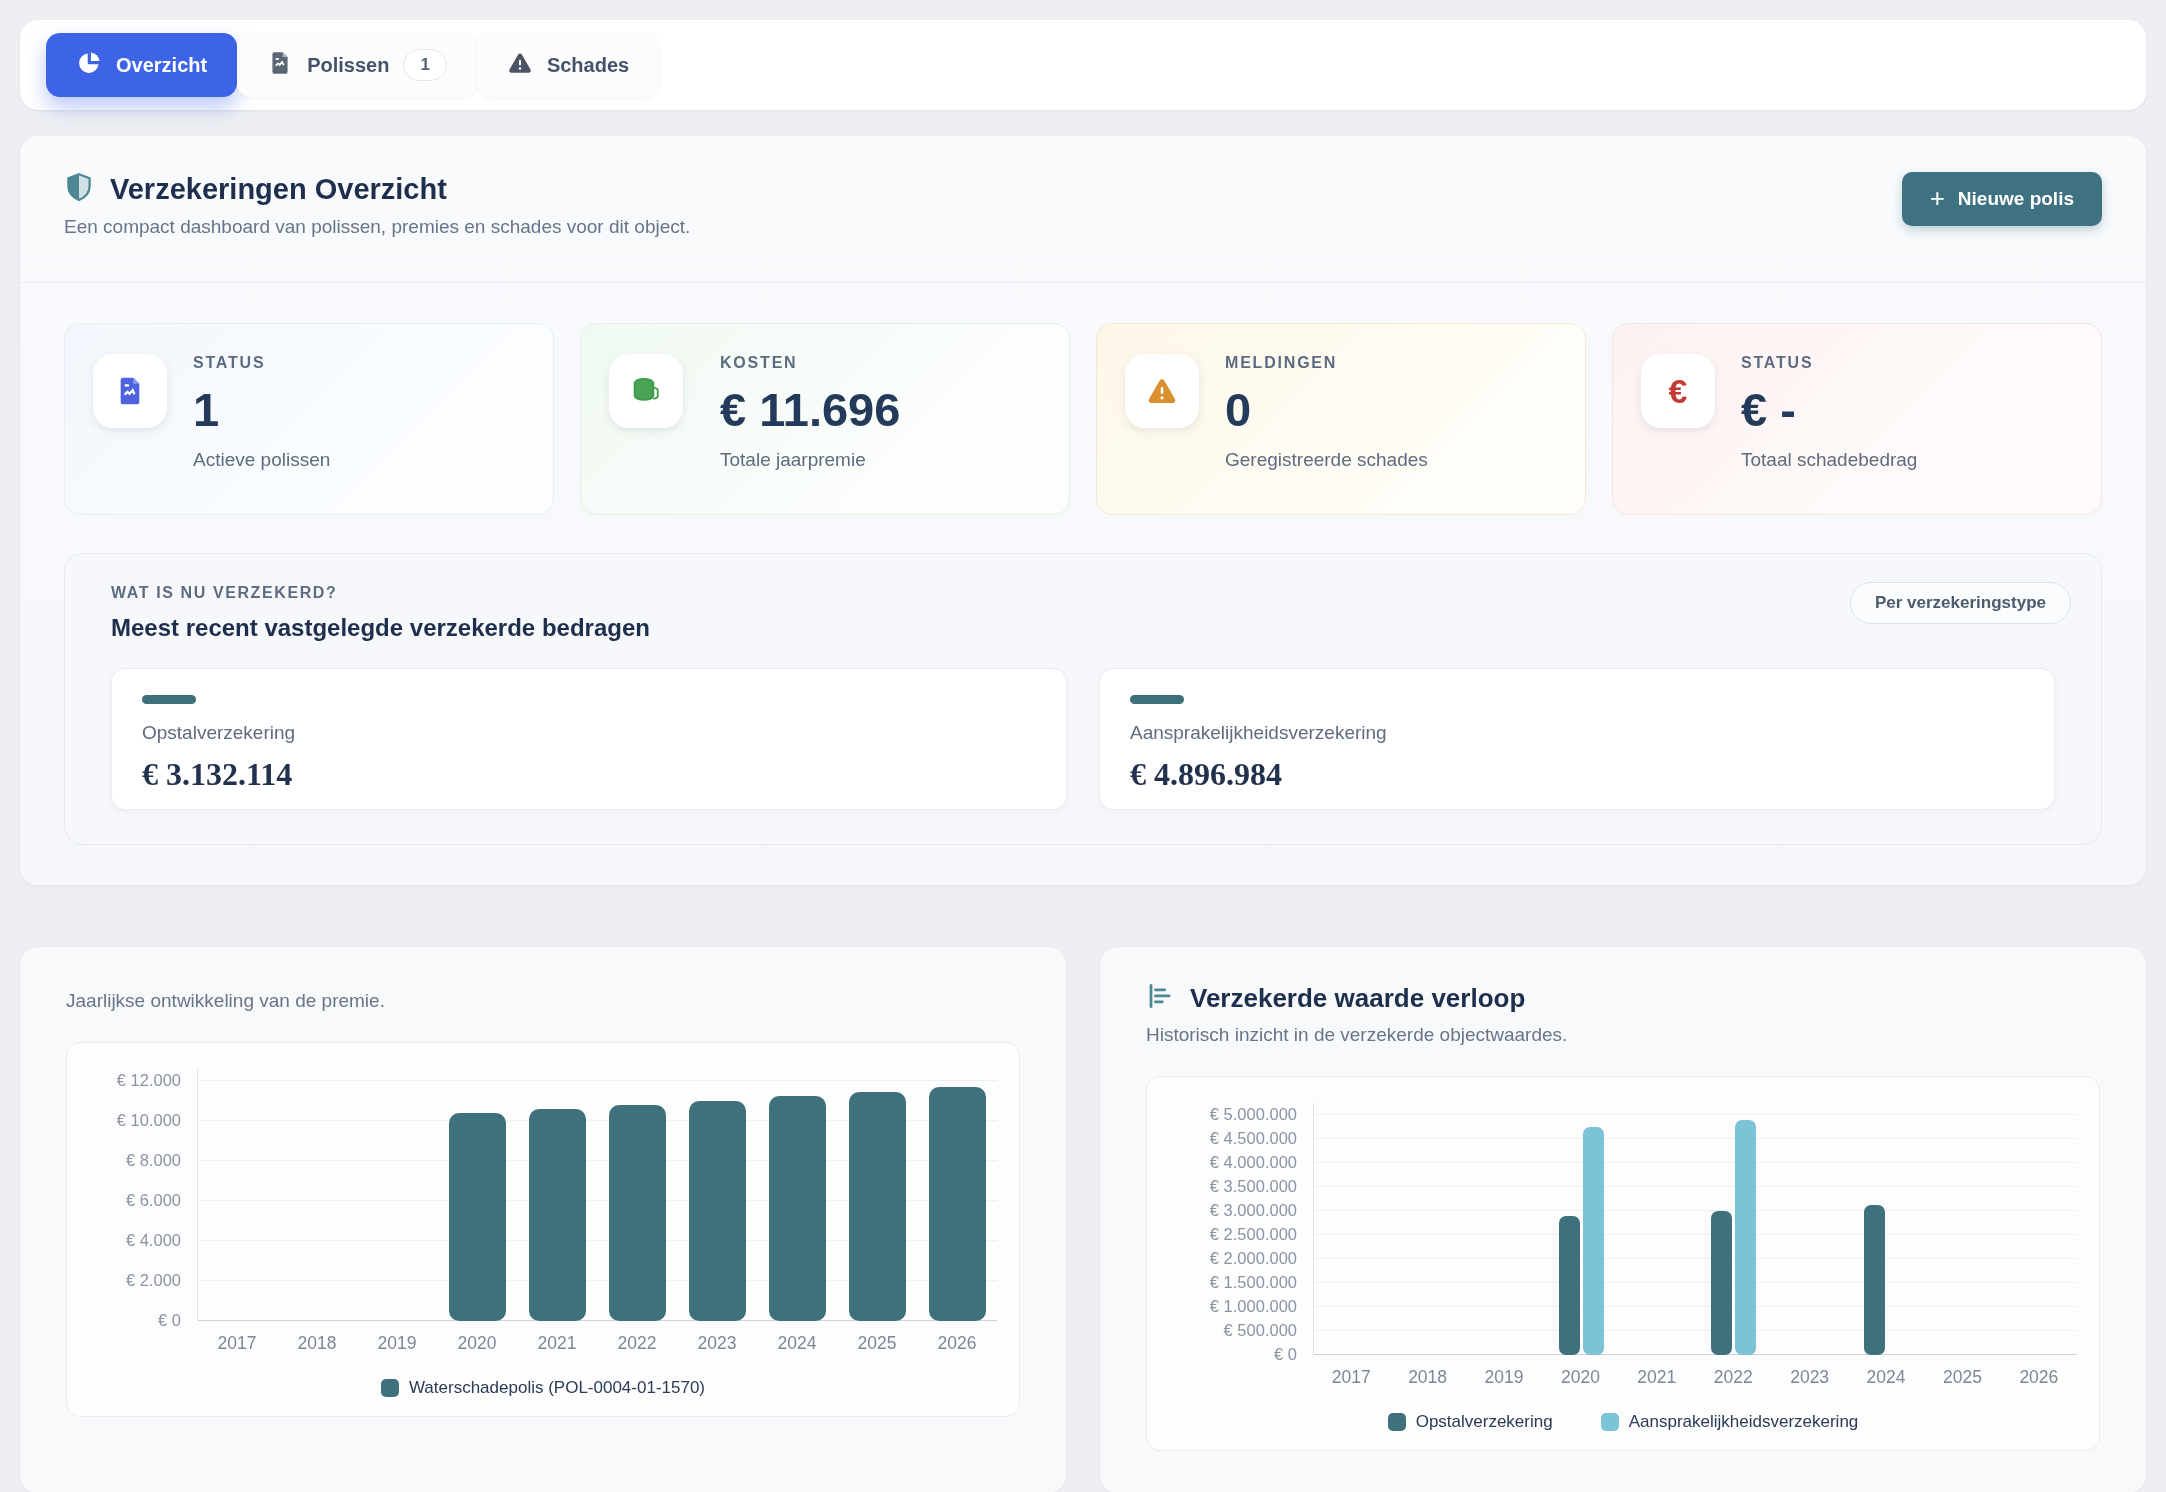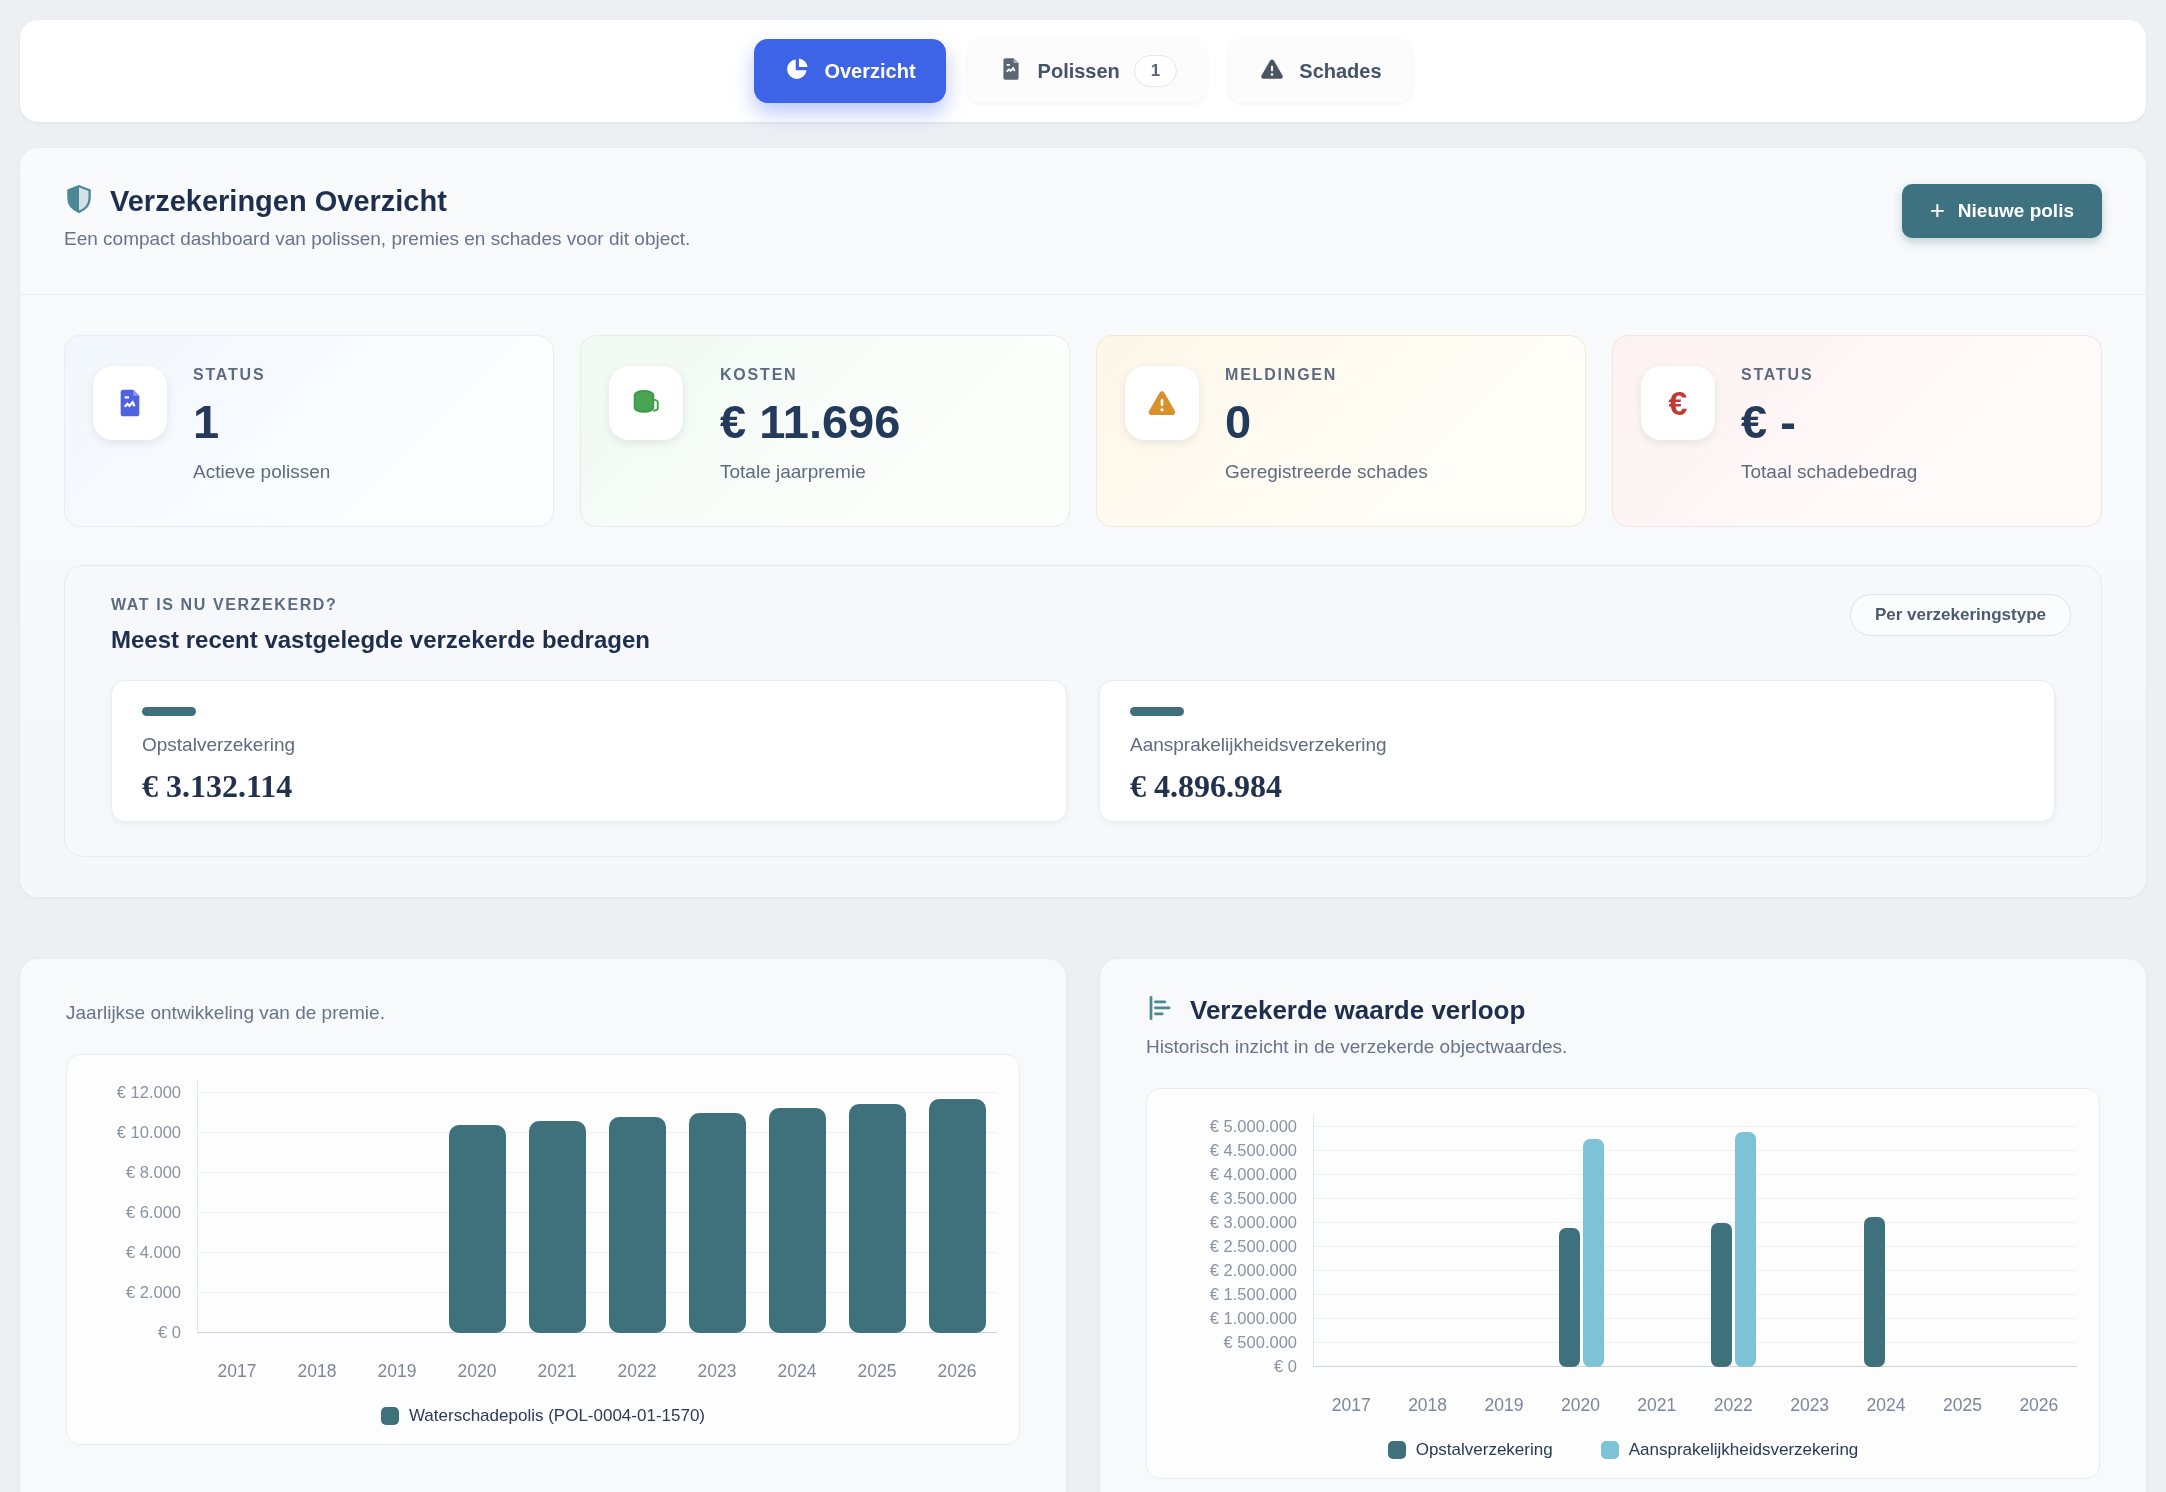--- a/index.html
+++ b/index.html
@@ -7,25 +7,24 @@
   body {
     width:2166px; height:1492px; overflow:hidden;
     background:#edeff3;
     font-family:"Liberation Sans", sans-serif;
     padding:20px 20px 0;
     color:#1e2e4d;
   }
 
   
   .tabbar {
-    background:#fff; border-radius:18px; height:102px;
-    display:flex; align-items:center; gap:22px; padding:0 26px;
+    background:#fff; border-radius:18px; height:90px;
+    display:flex; align-items:center; padding:0 26px;
     box-shadow:0 1px 3px rgba(16,24,40,.07);
     margin-bottom:26px;
-    justify-content:center;
   }
   .tab {
     height:64px; border-radius:14px; display:flex; align-items:center; gap:14px;
     padding:0 30px; font-size:20px; font-weight:700; color:#44536a;
     background:#fcfcfd; cursor:pointer; border:none;
     box-shadow:0 1px 4px rgba(16,24,40,.06);
   }
   .tab.active {
     background:#3d63e7; color:#fff;
     box-shadow:0 10px 20px rgba(61,99,231,.35);
@@ -120,21 +119,21 @@
   .plotarea { position:relative; flex:1; height:252px; border-left:1px solid #dfe4ea; }
   .gridline { position:absolute; left:0; right:0; height:1px; background:#eef1f4; }
   .gridline.baseline { background:#ccd3db; }
   .cols { position:absolute; left:0; right:0; top:0; bottom:0; display:flex; }
   .col { flex:1; display:flex; justify-content:center; align-items:flex-end; }
   .group { display:flex; align-items:flex-end; gap:3px; }
   .bar { background:#3f717d; }
   .chart-0 .bar { width:57px; border-radius:10px; }
   .chart-1 .bar { width:21px; border-radius:7px; }
   .xrow { display:flex; margin-top:12px; }
-  .xlabels { flex:1; display:flex;margin-top:16px; }
+  .xlabels { flex:1; display:flex; }
   .xlab { flex:1; text-align:center; font-size:17.5px; color:#7d8797; }
   .legend { display:flex; justify-content:center; gap:48px; margin-top:24px; }
   .legend-item { display:flex; align-items:center; gap:10px; font-size:17px; color:#2b3a55; }
   .swatch { width:18px; height:18px; border-radius:5px; display:inline-block; }
 </style>
 </head>
 <body>
 
 <nav class="tabbar">
   <button class="tab active">

